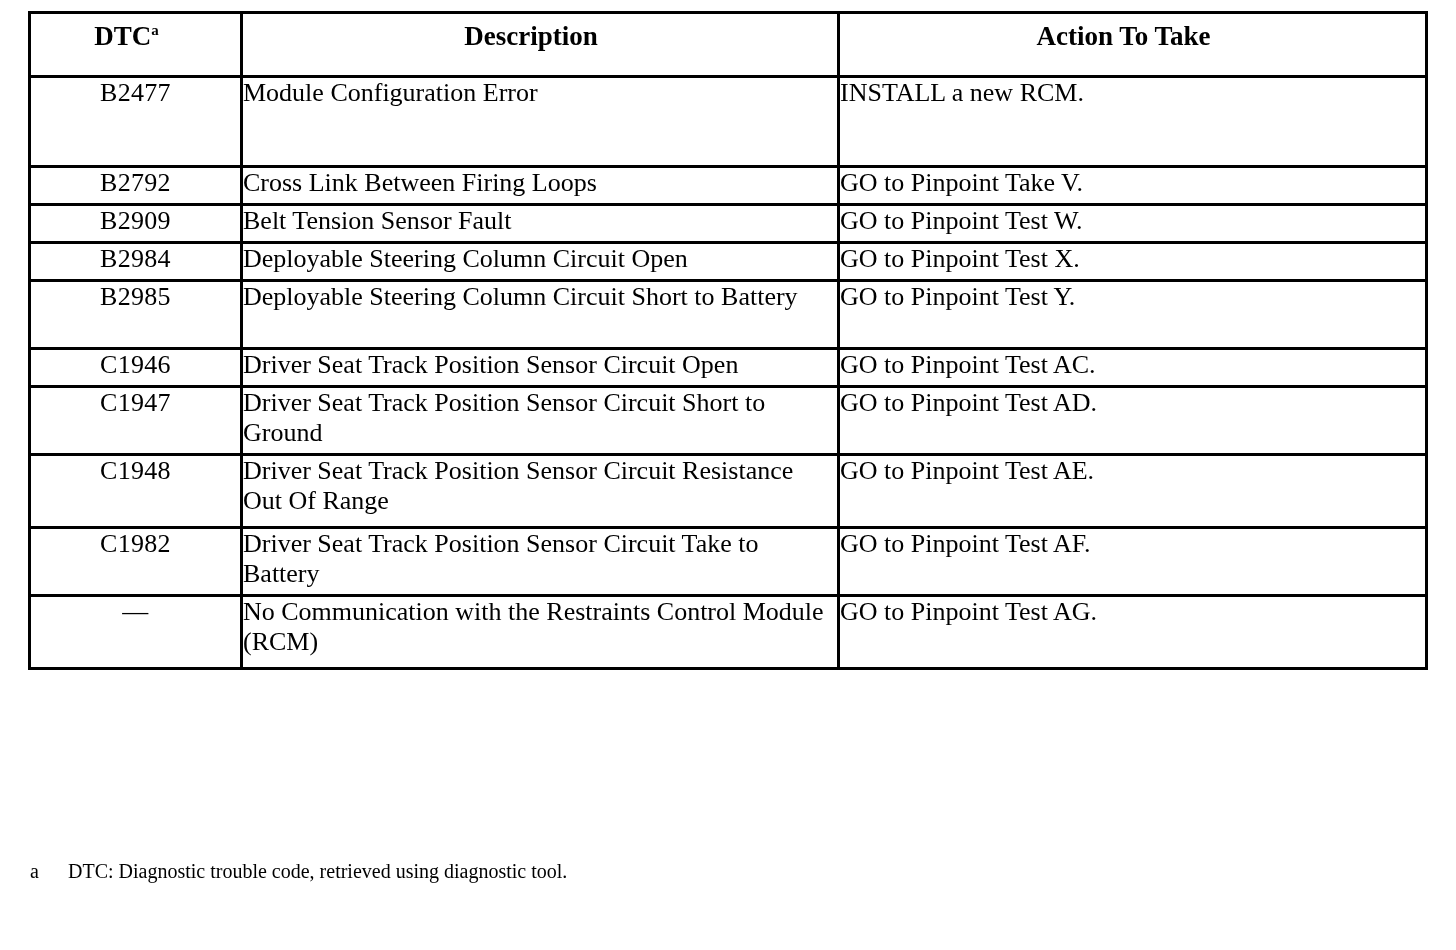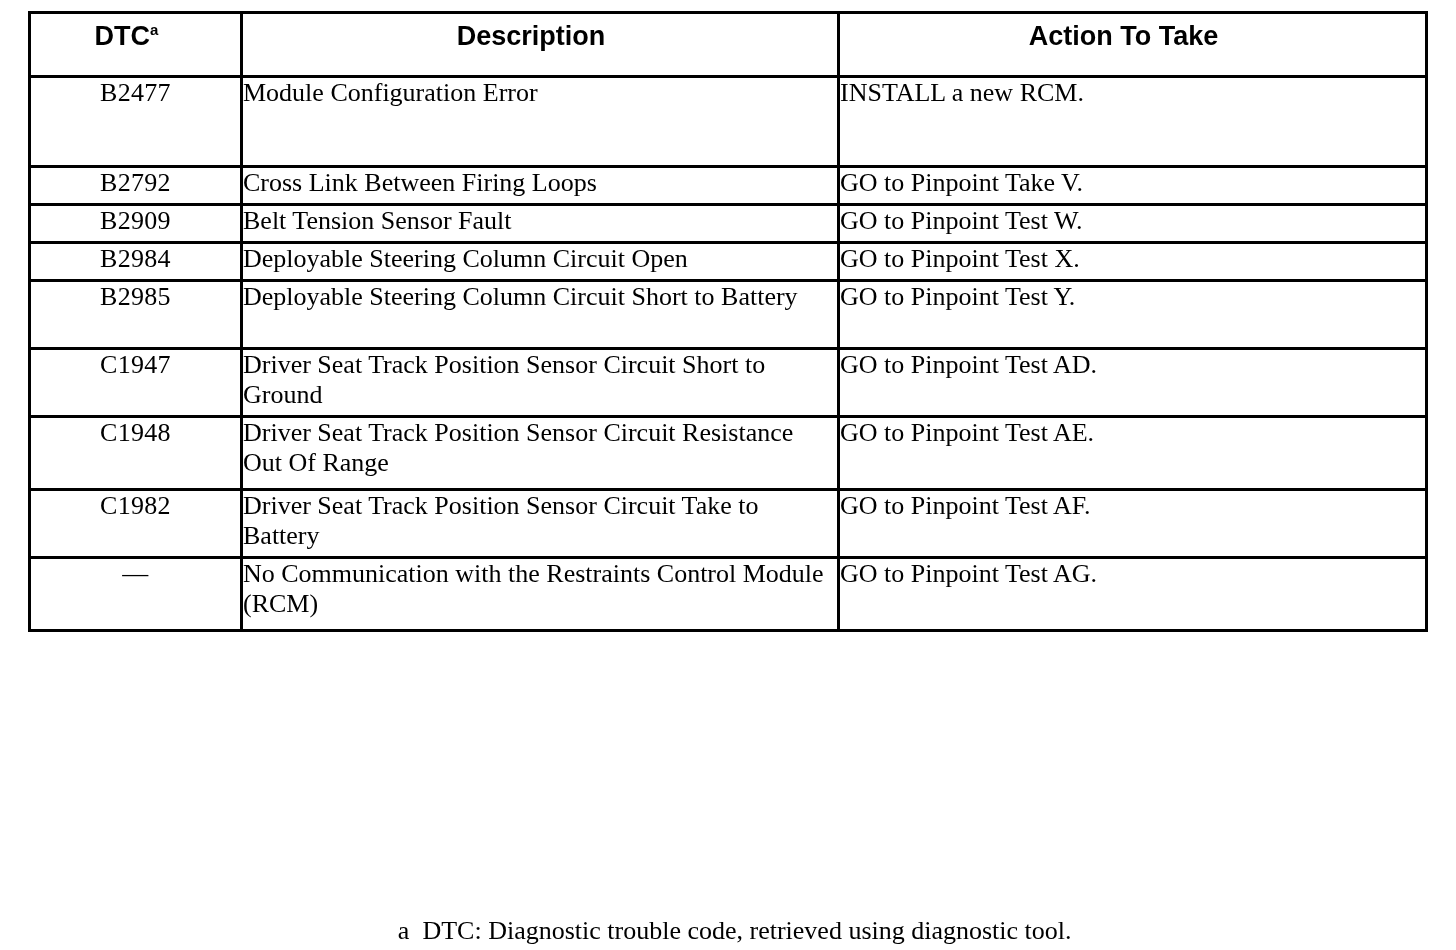--- a/index.html
+++ b/index.html
@@ -39,21 +39,21 @@
   .dtc-table th,
   .dtc-table td {
     border: 3px solid #000000;
     vertical-align: top;
     padding: 0;
     background: #ffffff;
   }
 
   
   .dtc-table thead th {
-    font-family: Liberation Sans, sans-serif;
+    font-family: Liberation Serif, serif;
     font-weight: bold;
     font-size: 27px;
     line-height: 1;
     text-align: center;
     height: 44px;
     padding: 9px 24px 8px 6px;
     white-space: nowrap;
   }
   .dtc-table thead th sup {
     font-size: 15px;
@@ -85,26 +85,25 @@
   
   tr.h-tall    td { height: 87px; font-family: Liberation Serif, serif; }
   tr.h-single  td { height: 35px; }
   tr.h-double  td { height: 65px; }
   tr.h-double2 td { height: 70px; }
 
   
   .footnote {
     position: absolute;
     left: 30px;
-    top: 916px;
+    top: 856px;
     width: 1396px;
-    font-size: 26px;
+    font-size: 20px;
     line-height: 30px;
     white-space: nowrap;
-    text-align: center;
   }
   .footnote .fn-marker {
     display: inline-block;
     width: 38px;
   }
 </style>
 </head>
 <body>
 
 <div class="page">
@@ -150,20 +149,25 @@
 
       <tr class="h-double">
         <td class="cell-dtc">B2985</td>
         <td class="cell-desc">Deployable Steering Column Circuit Short to Battery</td>
         <td class="cell-act">GO to Pinpoint Test Y.</td>
       </tr>
 
 
 
 
+      <tr class="h-single">
+        <td class="cell-dtc">C1946</td>
+        <td class="cell-desc">Driver Seat Track Position Sensor Circuit Open</td>
+        <td class="cell-act">GO to Pinpoint Test AC.</td>
+      </tr>
 
       <tr class="h-double">
         <td class="cell-dtc">C1947</td>
         <td class="cell-desc">Driver Seat Track Position Sensor Circuit Short to Ground</td>
         <td class="cell-act">GO to Pinpoint Test AD.</td>
       </tr>
 
       <tr class="h-double2">
         <td class="cell-dtc">C1948</td>
         <td class="cell-desc">Driver Seat Track Position Sensor Circuit Resistance Out Of Range</td>

